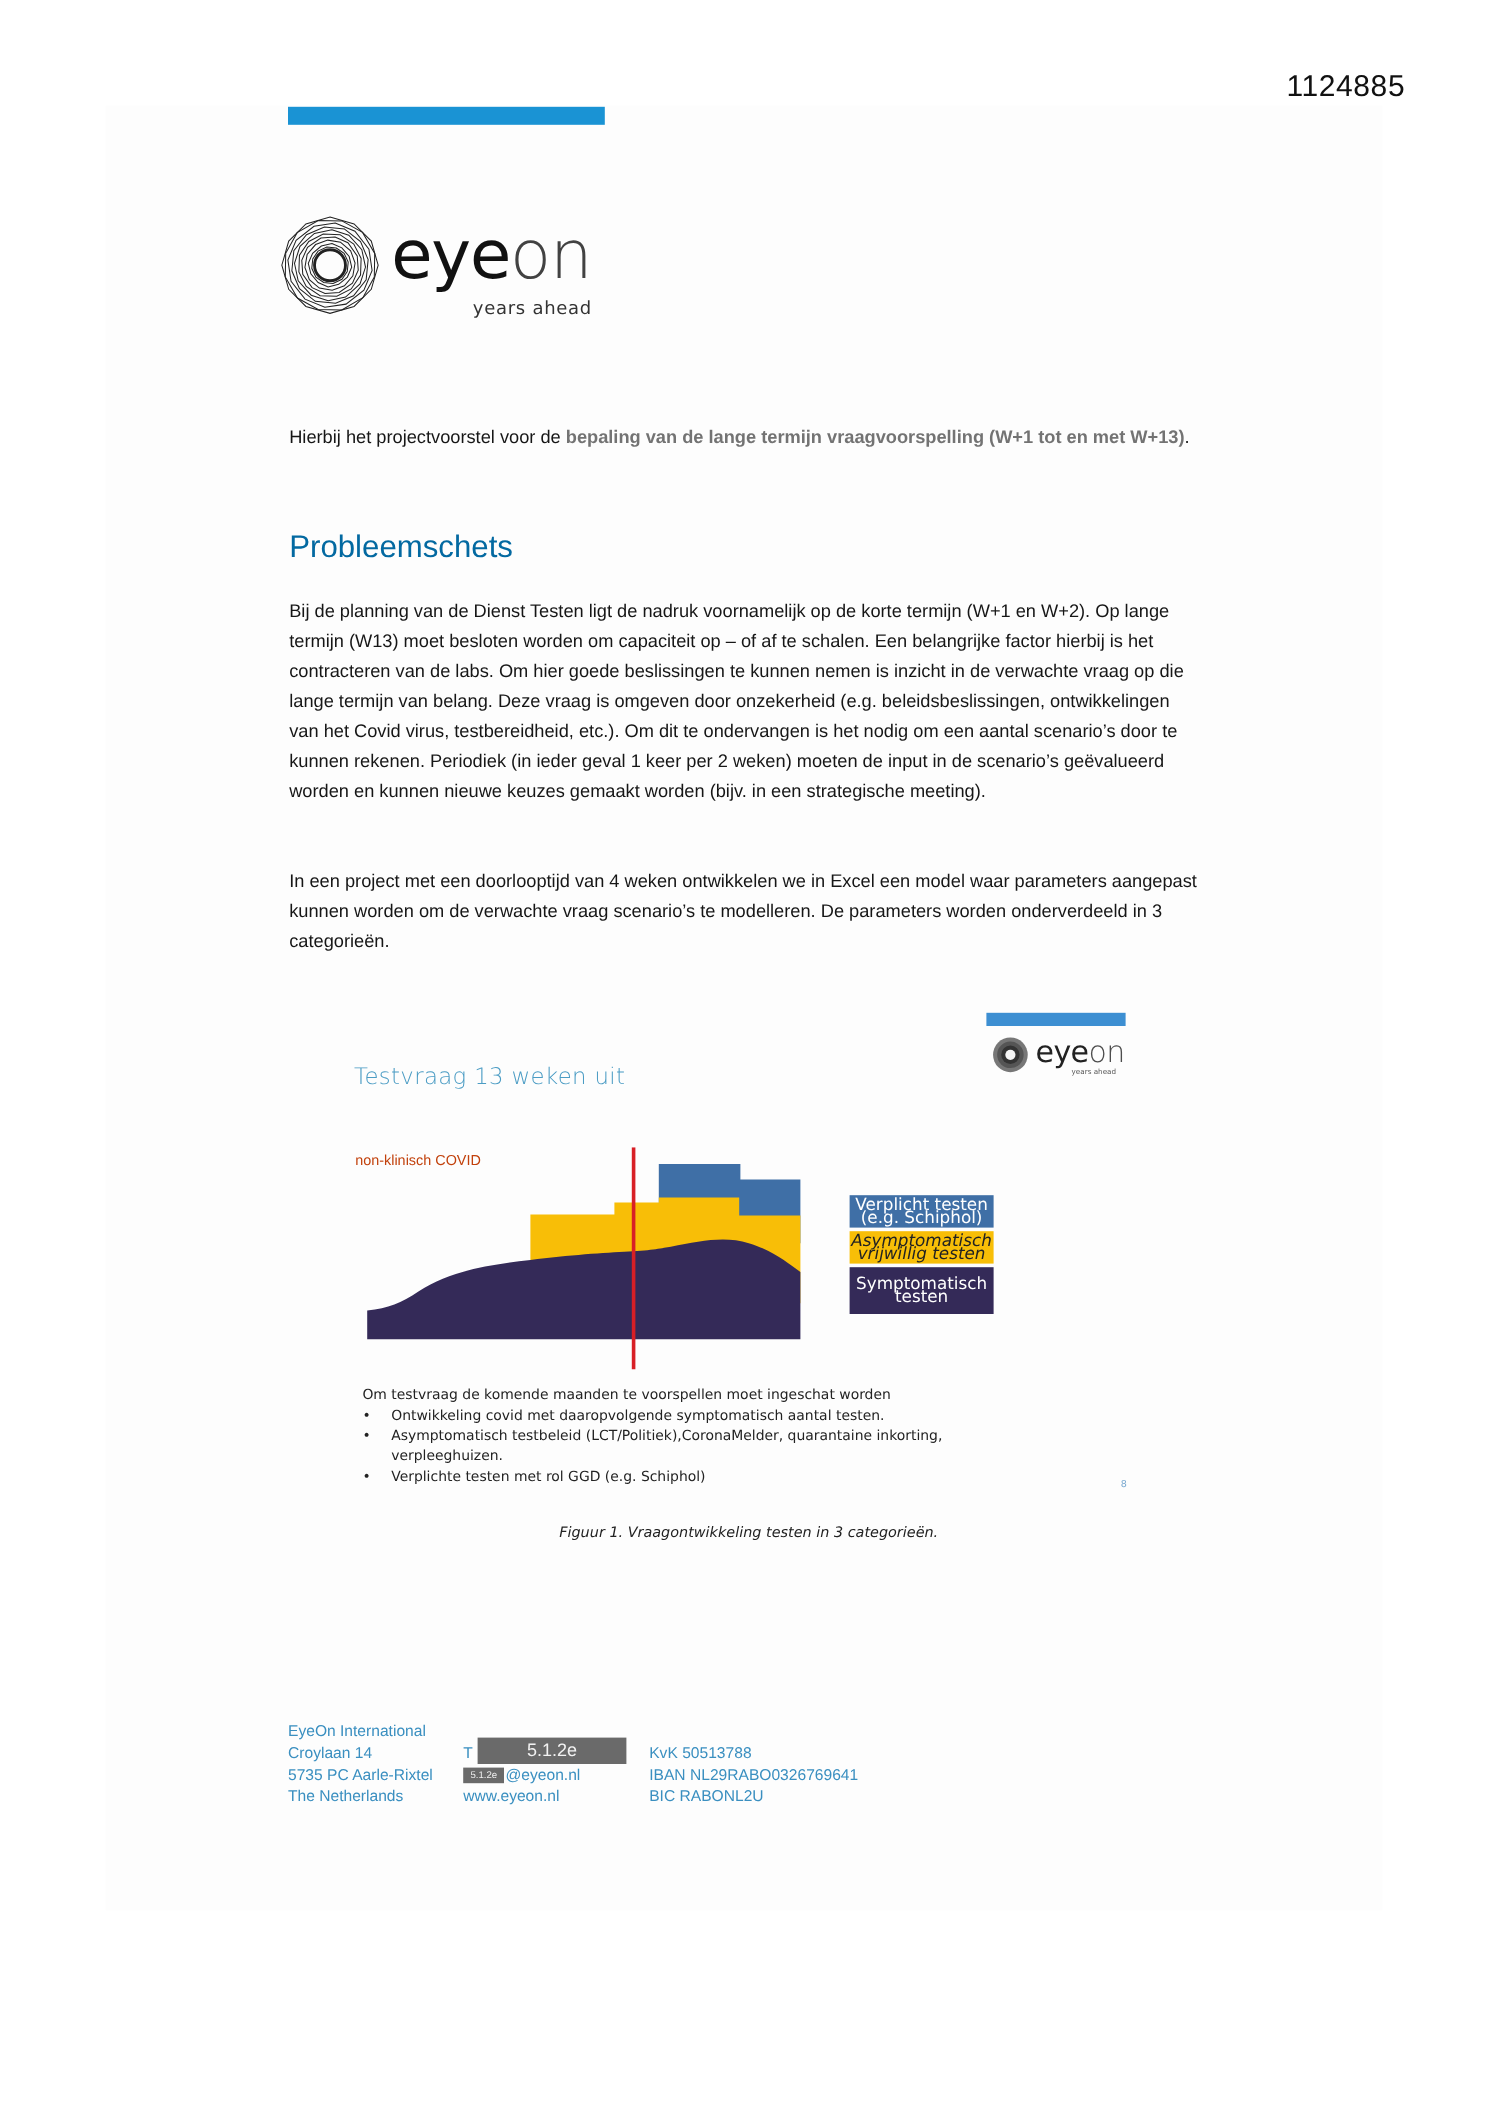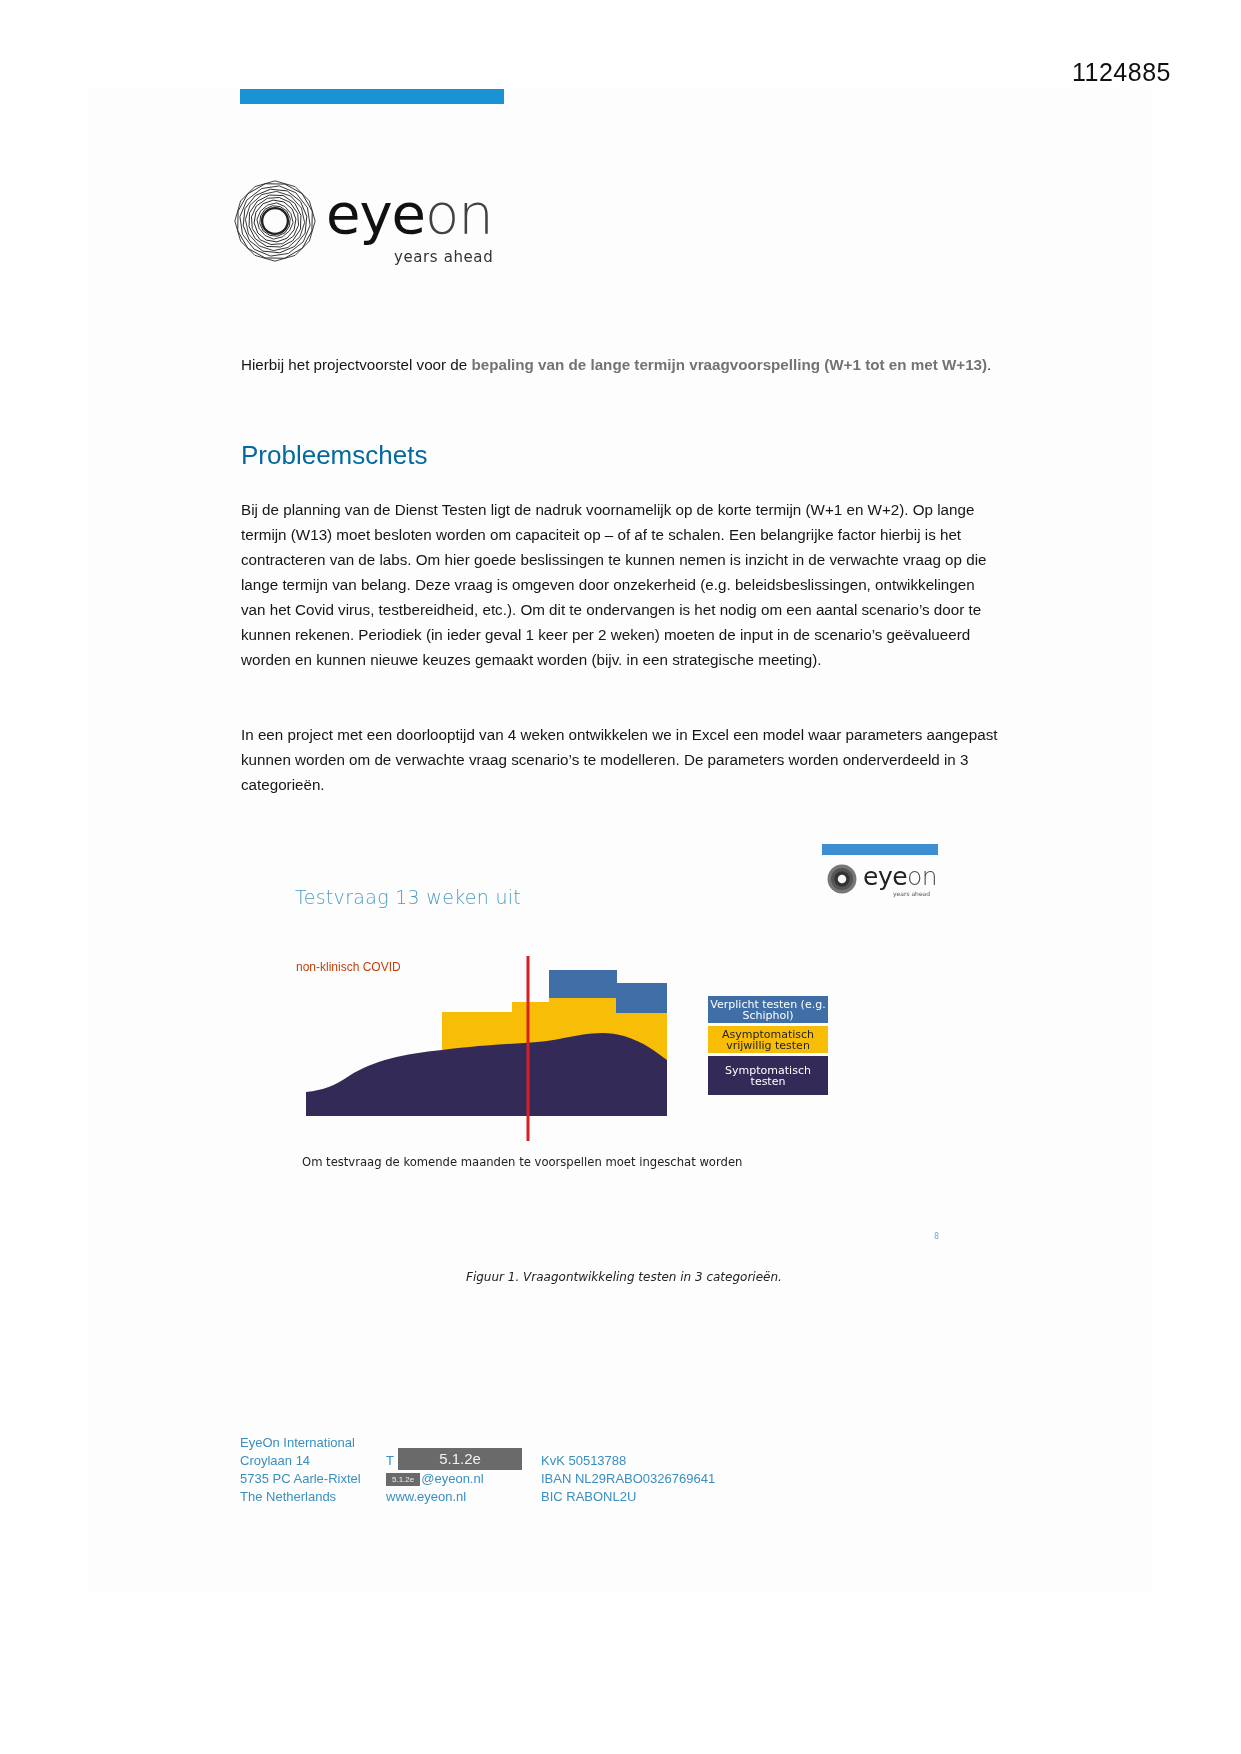--- a/index.html
+++ b/index.html
@@ -62,26 +62,26 @@
   }
   .fig-subtitle {
     position: absolute; left: 16px; top: 76px; font-size: 12px; color: #c2410c;
     font-family: Liberation Sans, sans-serif;
     margin-top: 48px;
   }
   .fig-chart { position: absolute; left: 14px; top: 120px; }
   .legend { position: absolute; left: 428px; top: 160px; width: 120px; }
   .legend .item {
     width: 120px; color: #fff; text-align: center;
-    font-family: "DejaVu Sans", sans-serif; font-size: 11px; line-height: 11px;
+    font-family: "DejaVu Sans", sans-serif; font-size: 14px; line-height: 11px;
     display: flex; align-items: center; justify-content: center;
     margin-bottom: 3px;
   }
   .legend .i1 { background: #3f6fa6; height: 27px; }
-  .legend .i2 { background: #f8be07; height: 27px; color: #222; }
+  .legend .i2 { background: #f8be07; height: 27px; color: #222; font-style: italic; }
   .legend .i3 { background: #342a58; height: 39px; }
   .fig-notes {
     position: absolute; left: 22px; top: 318px; width: 520px;
     font-family: "DejaVu Sans", sans-serif; font-size: 11.6px; line-height: 17px; color: #222;
   }
   .fig-notes ul { margin: 0; padding: 0; list-style: none; }
   .fig-notes li { position: relative; padding-left: 24px; }
   .fig-notes li::before { content: "\2022"; position: absolute; left: 0; top: 0; }
   .fig-pagenum {
     position: absolute; left: 654px; top: 396px; font-size: 8px; color: #7aa9d0;
@@ -182,20 +182,25 @@
   </svg>
 
   <div class="legend">
     <div class="item i1">Verplicht testen (e.g. Schiphol)</div>
     <div class="item i2">Asymptomatisch vrijwillig testen</div>
     <div class="item i3">Symptomatisch testen</div>
   </div>
 
   <div class="fig-notes">
     <div>Om testvraag de komende maanden te voorspellen moet ingeschat worden</div>
+    <ul>
+      <li>Ontwikkeling covid met daaropvolgende symptomatisch aantal testen.</li>
+      <li>Asymptomatisch testbeleid (LCT/Politiek),CoronaMelder, quarantaine inkorting, verpleeghuizen.</li>
+      <li>Verplichte testen met rol GGD (e.g. Schiphol)</li>
+    </ul>
   </div>
   <div class="fig-pagenum">8</div>
 </div>
 
 <div class="caption">Figuur 1. Vraagontwikkeling testen in 3 categorieën.</div>
 
 <div class="footer">
   <div class="col c1">
     <div class="row name">EyeOn International</div>
     <div class="row">Croylaan 14</div>

